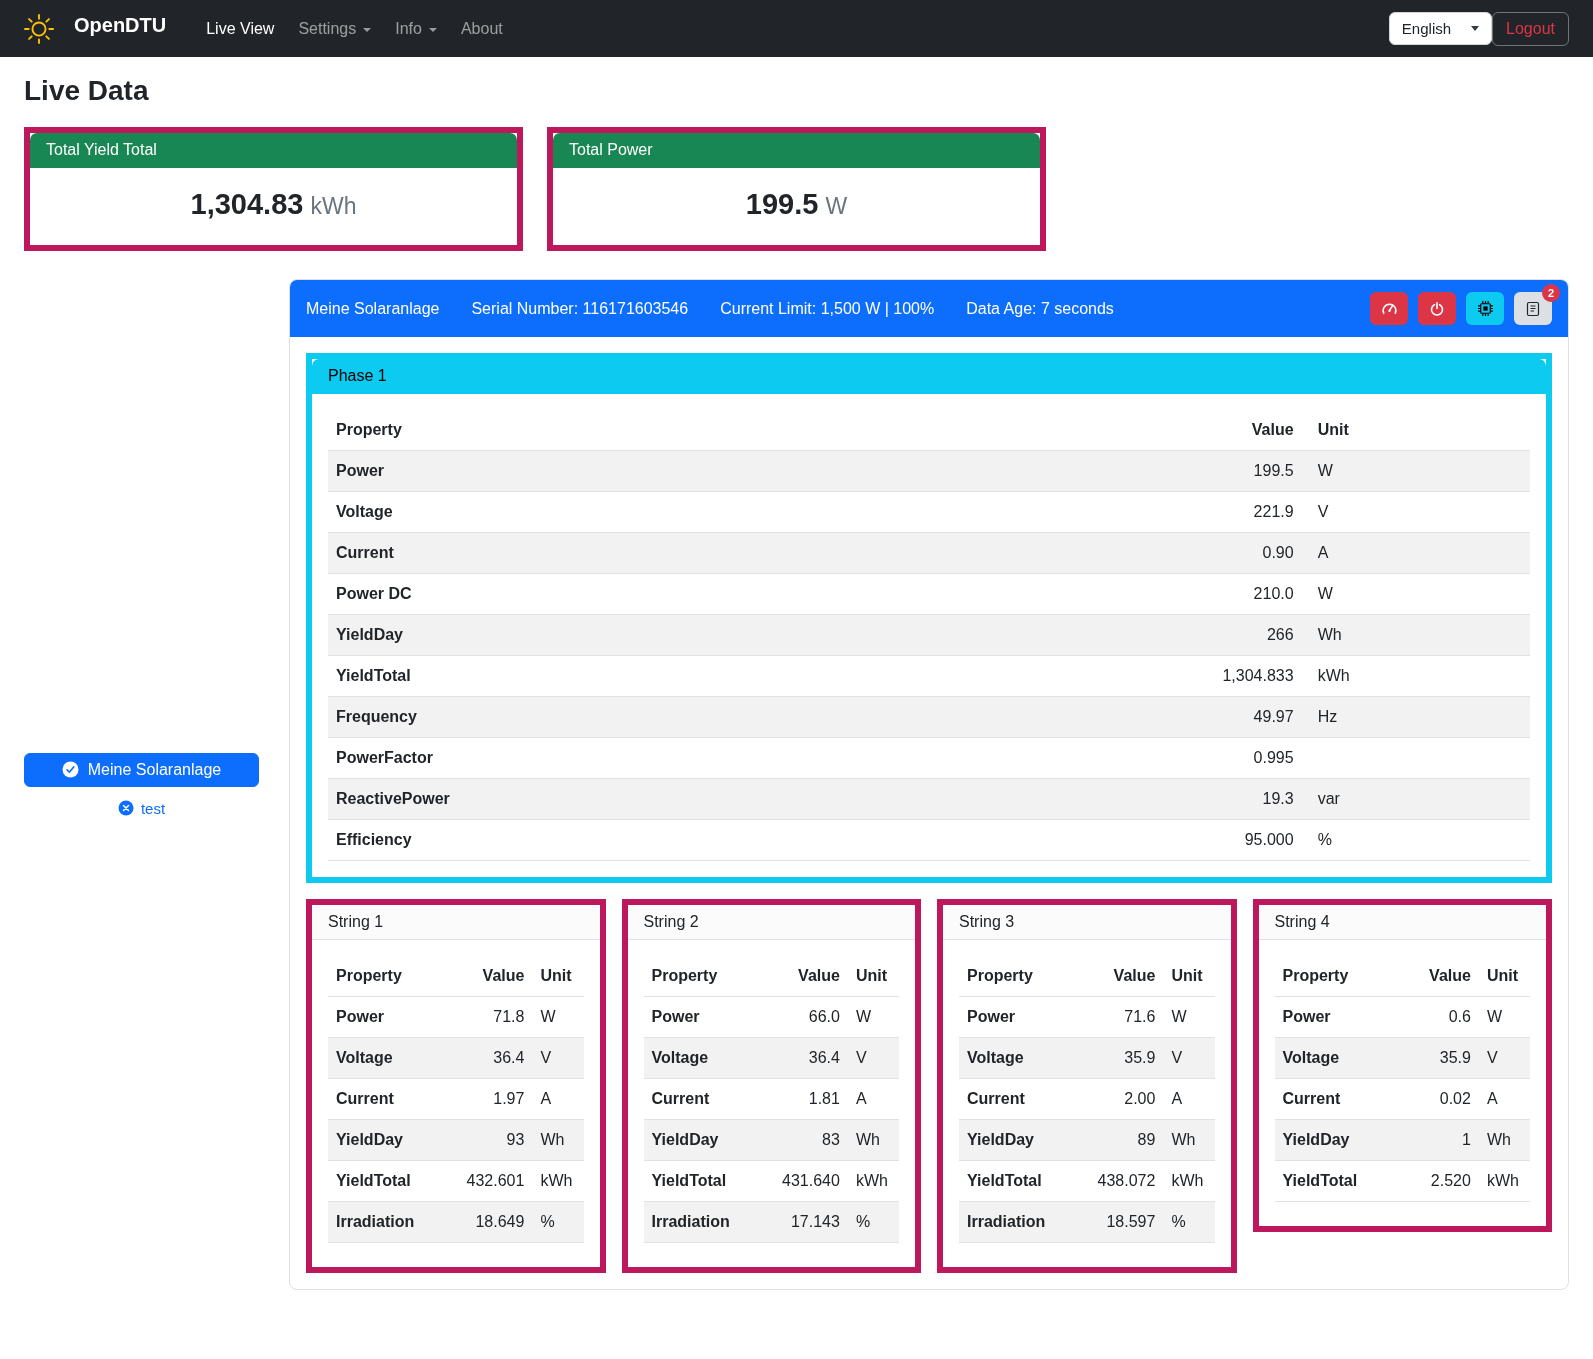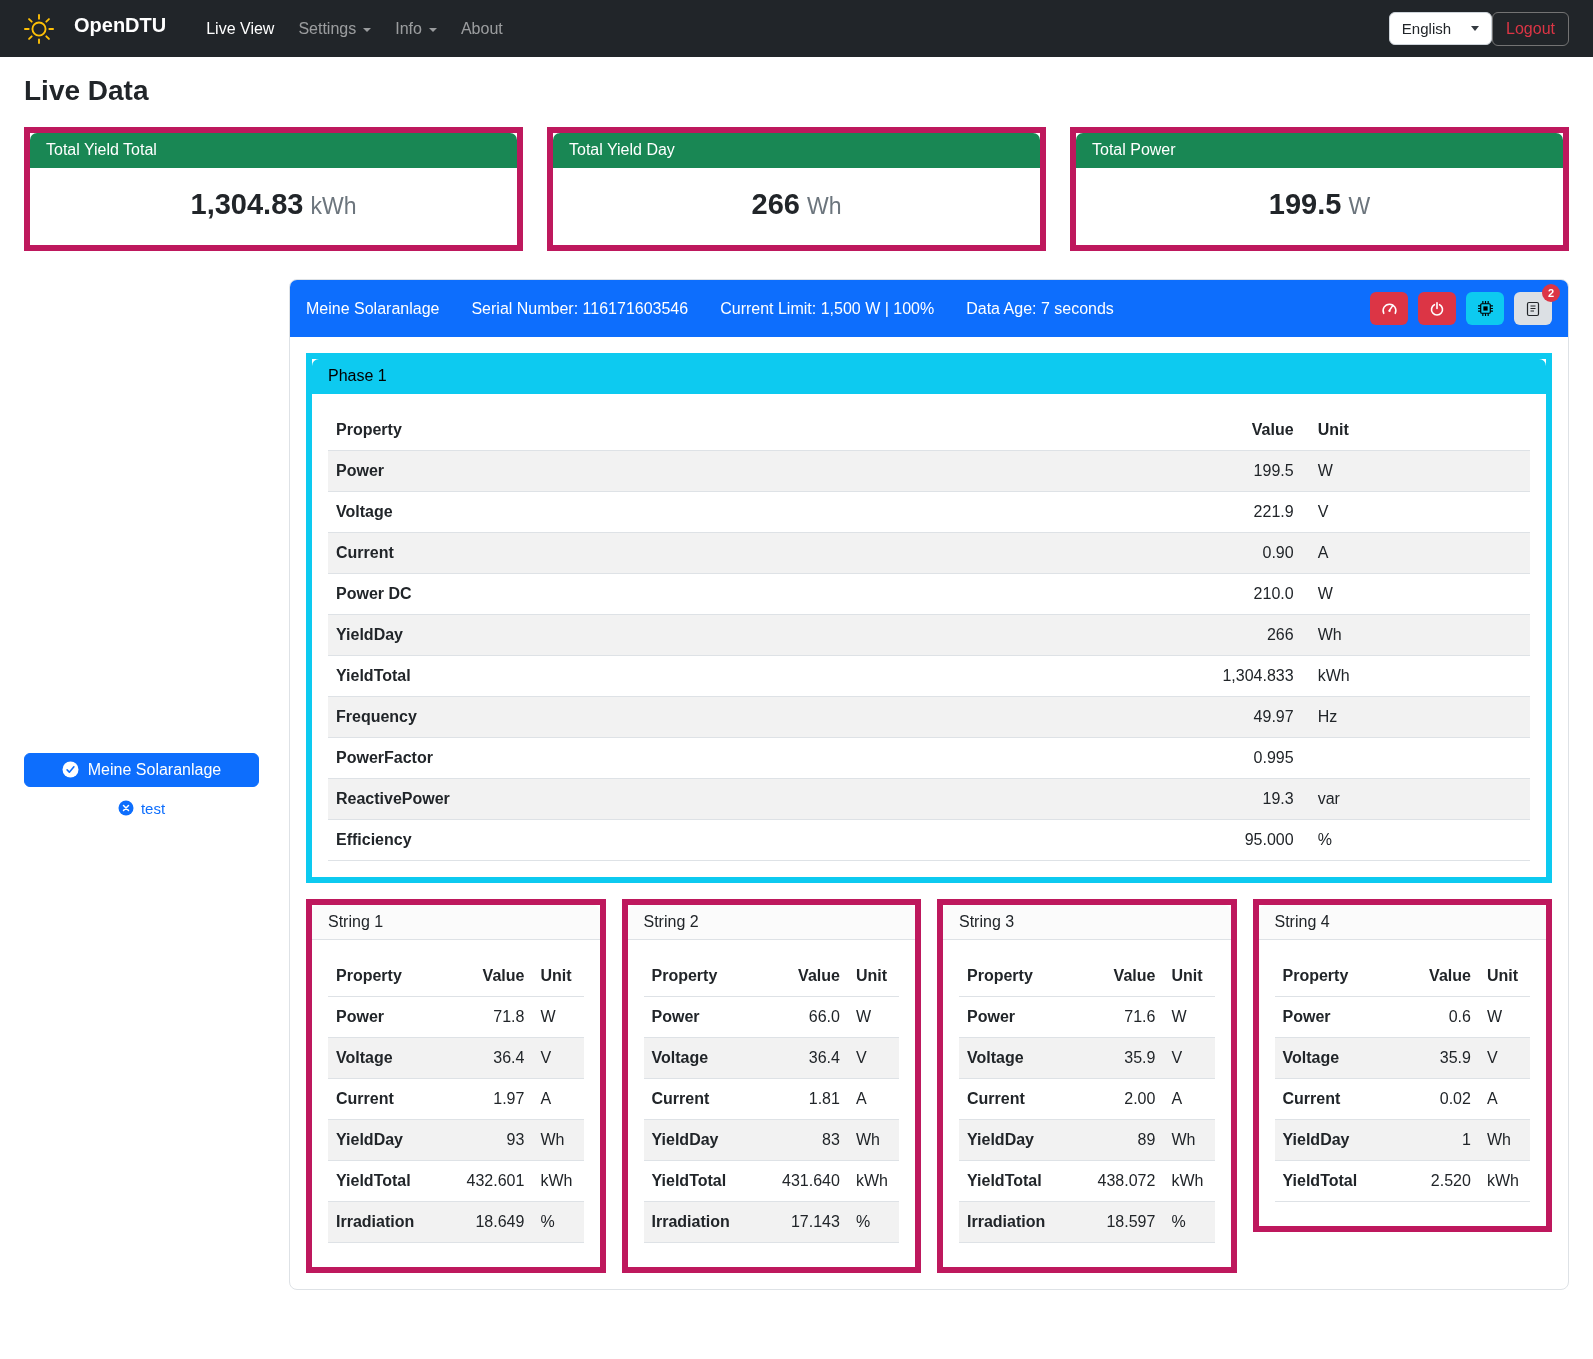--- a/index.html
+++ b/index.html
@@ -182,24 +182,20 @@
 </nav>
 
 <div class="container">
 
   <h1 class="page-title">Live Data</h1>
 
   <div class="summary-row" id="summary-row">
       <div class="card">
         <div class="card-header green">Total Yield Total</div>
         <div class="summary-body"><span class="summary-value">1,304.83</span><span class="summary-unit">kWh</span></div>
-      </div>
-      <div class="card">
-        <div class="card-header green">Total Yield Day</div>
-        <div class="summary-body"><span class="summary-value">266</span><span class="summary-unit">Wh</span></div>
       </div>
       <div class="card">
         <div class="card-header green">Total Power</div>
         <div class="summary-body"><span class="summary-value">199.5</span><span class="summary-unit">W</span></div>
       </div>
     </div>
 
   <div class="main-row">
 
     <aside class="sidebar">

